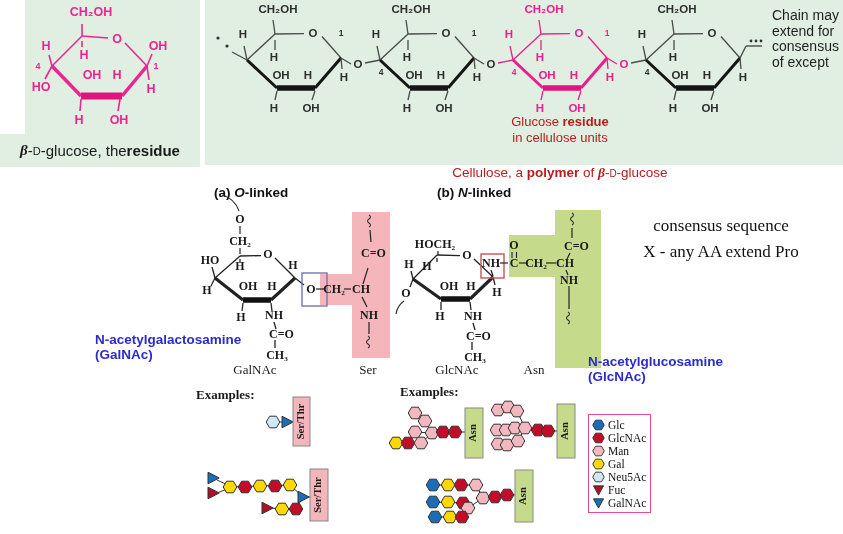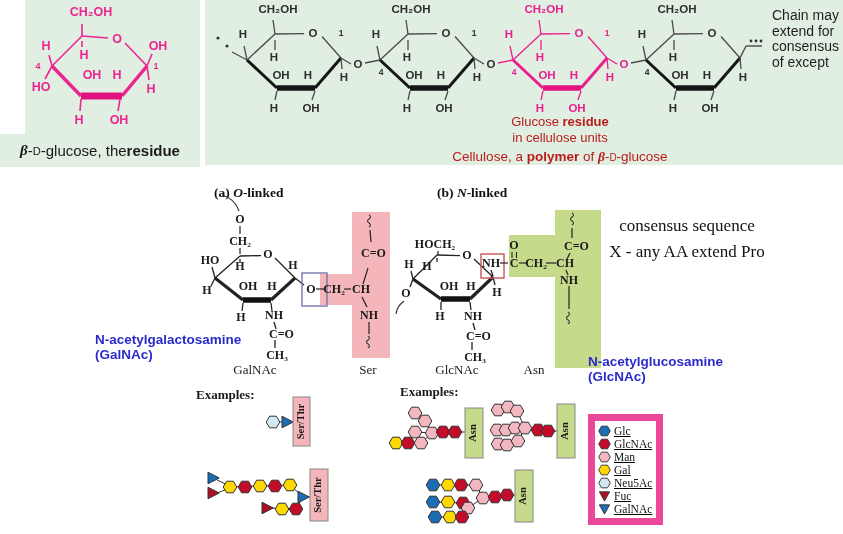--- a/index.html
+++ b/index.html
@@ -18,25 +18,25 @@
   .t-pk-s{fill:#ea1f8d;font-family:"Liberation Sans",sans-serif;font-weight:600;font-size:8.5px;}
   .t-name{font-weight:normal;font-size:13px;}
   .t-ex{font-size:13px;}
   .t-bar{font-size:10.5px;font-weight:600;}
   .t-blue{font-family:"Liberation Sans",sans-serif;font-weight:bold;font-size:13.5px;fill:#2b2bcc;}
   .caption{font-size:15px;color:#1a1a1a;display:flex;align-items:center;justify-content:center;}
   .beta{font-family:"Liberation Serif",serif;font-style:italic;font-weight:bold;}
   .smcap{font-size:0.74em;}
   .cellcap{font-size:13.5px;color:#b91c1c;text-align:center;}
   .note{font-size:14px;line-height:15.5px;color:#1f1f1f;}
-  .heading{font-family:Liberation Serif, serif;font-weight:bold;font-size:13.5px;color:#111;}
+  .heading{font-family:Liberation Sans, sans-serif;font-weight:bold;font-size:13.5px;color:#111;}
   .heading i{font-style:italic;}
   .consensus{font-family:"Liberation Serif",serif;font-size:17px;line-height:26px;color:#111;text-align:center;}
   .link{color:#2222cc;text-decoration:underline;}
-  .legend{border:7px solid #ec4899;background:#fff;padding:3px 4px 3px 3px;text-decoration:underline;}
+  .legend{border:1px solid #ec4899;background:#fff;padding:3px 4px 3px 3px;}
   .legend-row{display:flex;align-items:center;gap:3px;height:13px;
               font-family:"Liberation Serif",serif;font-size:11.5px;color:#111;}
 </style>
 </head>
 <body>
 
 <div id="stage">
 
   <div class="abs green" style="left:25px;top:0;width:175px;height:134px;">
     <svg width="175" height="134" viewBox="0 0 175 134">
@@ -232,21 +232,21 @@
   <div class="abs note" style="left:772px;top:8px;width:72px;">
     <div>Chain may</div>
     <div>extend for</div>
     <div>consensus</div>
     <div>of except</div>
   </div>
   <div class="abs cellcap" style="left:480px;top:114px;width:160px;font-size:13px;line-height:16px;">
     <span>Glucose </span><b>residue</b><br>
     <span>in cellulose units</span>
   </div>
-  <div class="abs cellcap" style="left:380px;top:149px;width:360px;">
+  <div class="abs cellcap" style="left:380px;top:165px;width:360px;">
     <span>Cellulose, a </span><b>polymer</b><span> of </span><span class="beta">β</span><span>-</span><span class="smcap">D</span><span>-glucose</span>
   </div>
 
   <div class="abs heading" style="left:214px;top:185px;">
     <span>(a) </span><i>O</i><span>-linked</span>
   </div>
   <div class="abs heading" style="left:437px;top:185px;">
     <span>(b) </span><i>N</i><span>-linked</span>
   </div>
 
@@ -375,21 +375,21 @@
       <text x="479" y="72">C=O</text>
       <text class="am" x="484" y="106">NH</text>
       <use href="#squig" transform="translate(483,134)"></use>
       <text class="am t-name" x="372" y="196">GlcNAc</text>
       <text class="am t-name" x="449" y="196">Asn</text>
       <text class="t-blue" x="503" y="188">N-acetylglucosamine</text>
       <text class="t-blue" x="503" y="203">(GlcNAc)</text>
     </g>
   </svg>
 
-  <div class="abs consensus" style="left:573px;top:213px;width:228px;">
+  <div class="abs consensus" style="left:607px;top:213px;width:228px;">
     <div>consensus sequence</div>
     <div>X - any AA extend Pro</div>
   </div>
 
   <svg class="abs" style="left:190px;top:383px;" width="400" height="151" viewBox="0 0 400 151">
     <defs>
       <polygon id="hex" points="-3.4,-5.8 3.4,-5.8 6.8,0 3.4,5.8 -3.4,5.8 -6.8,0" stroke="#333" stroke-width="1"></polygon>
       <polygon id="triR" points="-5,-5.8 6.2,0 -5,5.8" stroke="#333" stroke-width="1"></polygon>
     </defs>
     <text class="t-ex" x="6" y="16">Examples:</text>

